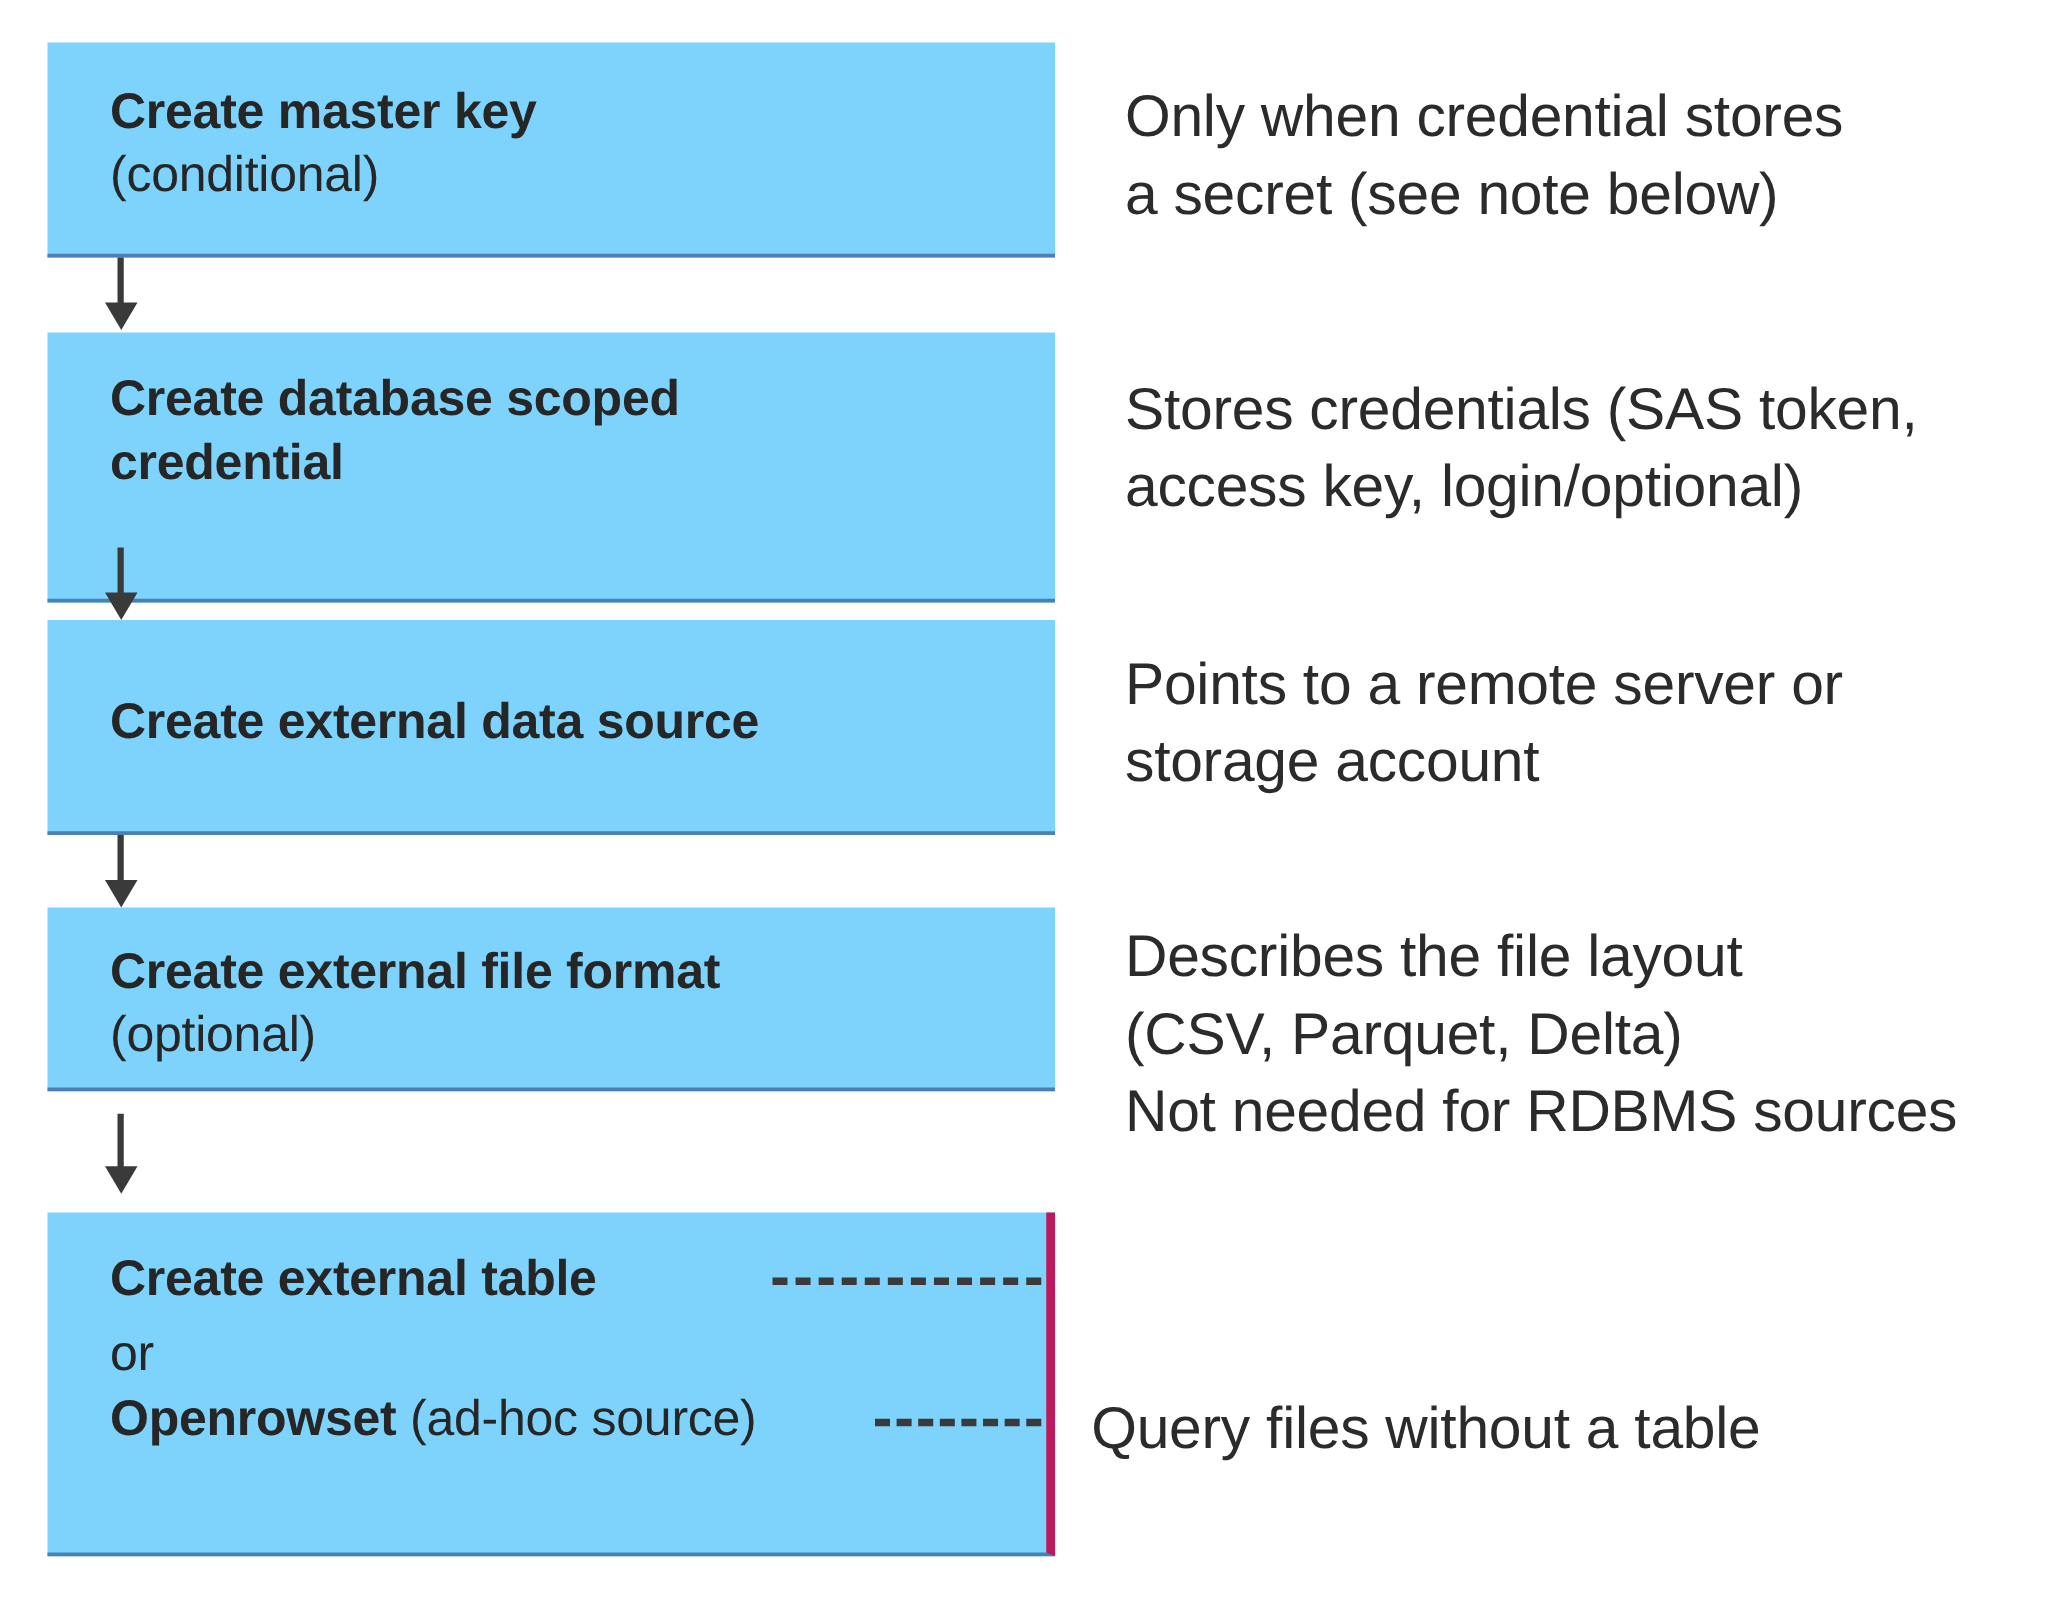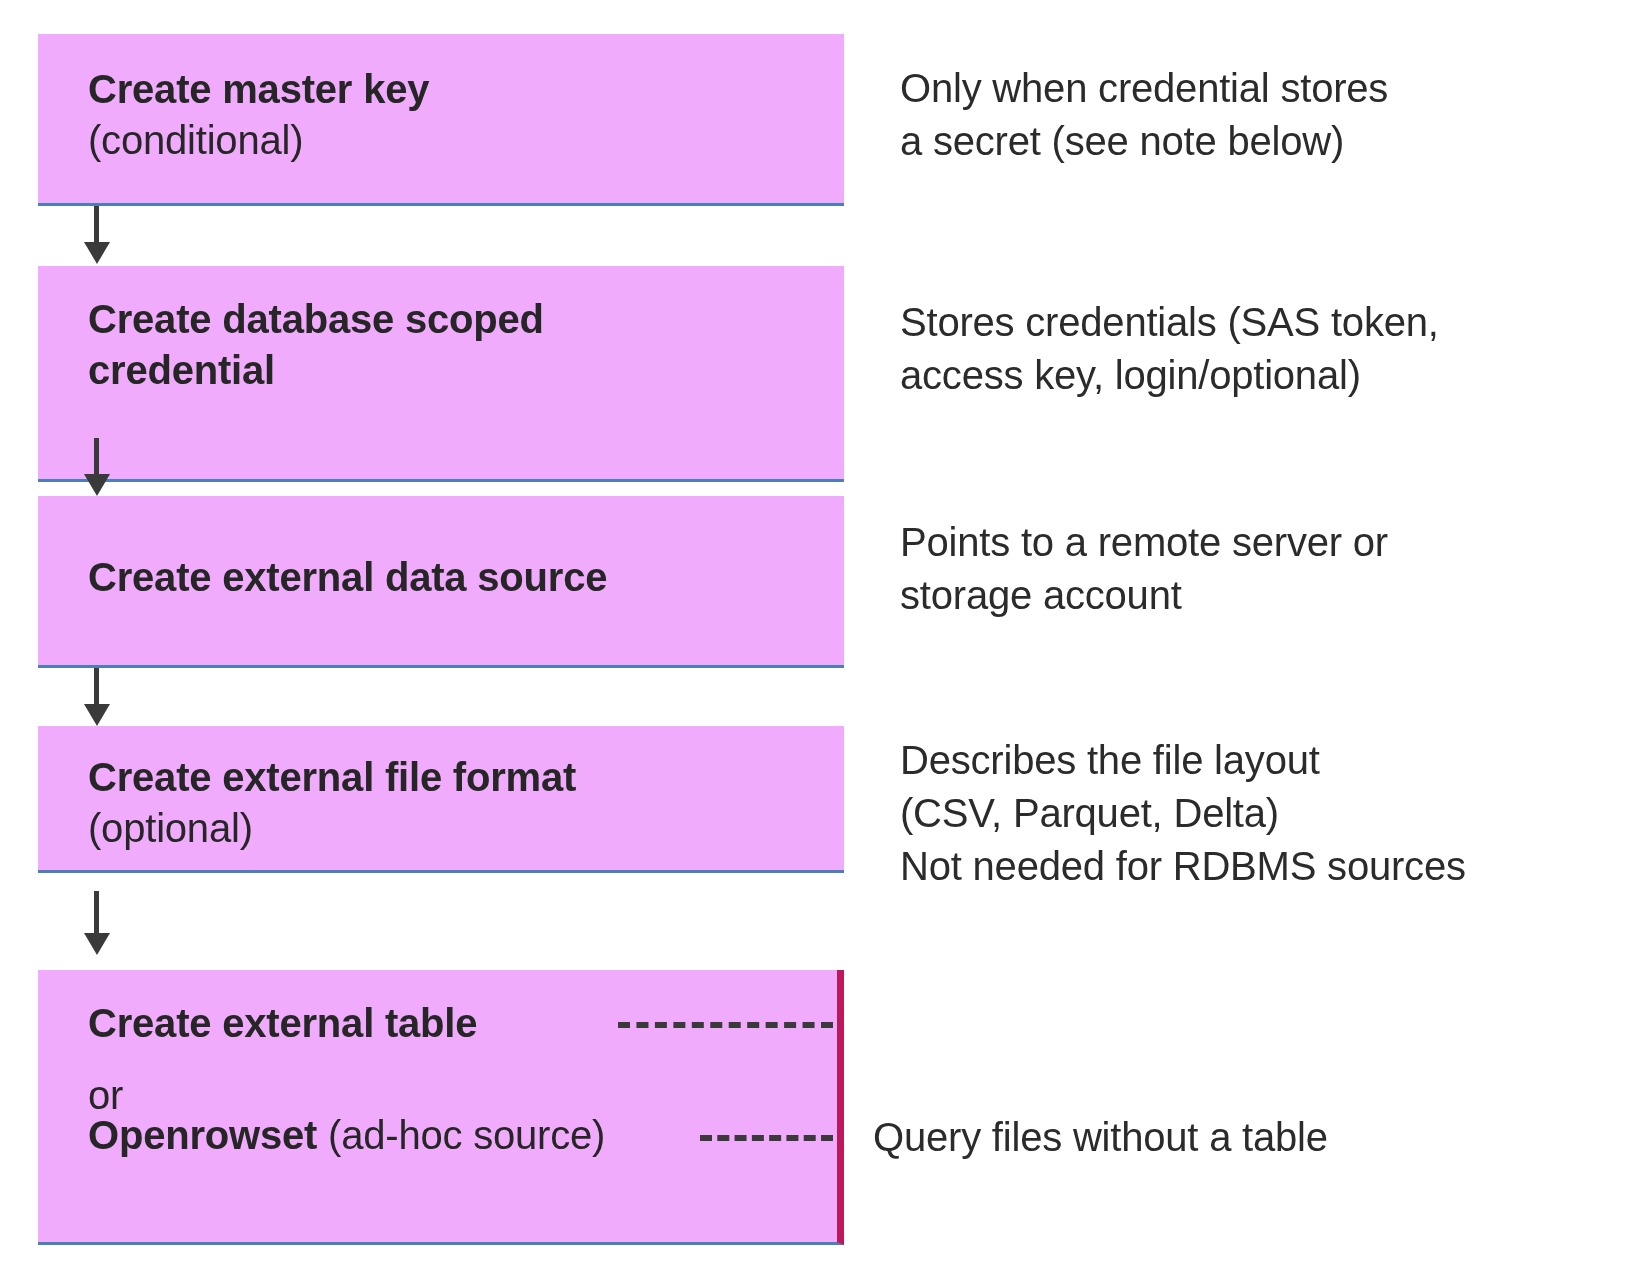--- a/index.html
+++ b/index.html
@@ -19,21 +19,21 @@
     height: 1284px;
     overflow: hidden;
     background: #ffffff;
   }
 
   
   .step-box {
     position: absolute;
     left: 38px;
     width: 806px;
-    background: #f0abfc;
+    background: #7dd3fc;
     box-sizing: border-box;
     border-bottom: 3px solid #4a80b5;
   }
   .step-box.with-right-border {
     border-right: 7px solid #be185d;
   }
 
   .step-text {
     position: absolute;
     left: 50px;
@@ -46,21 +46,21 @@
   .step-text .strong {
     font-weight: bold;
   }
   .step-text .normal {
     font-weight: normal;
   }
 
   
   .note {
     position: absolute;
-    font-size: 40px;
+    font-size: 47px;
     line-height: 1.32;
     font-weight: normal;
     color: #2b2b2b;
     letter-spacing: -0.2px;
     white-space: pre-line;
   }
 
   
   .connector {
     position: absolute;
@@ -144,21 +144,21 @@
     <div class="head" style="top:42px;"></div>
   </div>
   <div class="note" style="left:900px; top:734px; width:740px;">Describes the file layout
 (CSV, Parquet, Delta)
 Not needed for RDBMS sources</div>
 
   <div class="step-box with-right-border" style="top:970px; height:275px;">
     <div class="step-text" style="top:28px;">
       <span class="strong">Create external table</span>
     </div>
-    <div class="step-text" style="top:88px;margin-top:12px;">
+    <div class="step-text" style="top:88px;">
       <span class="normal">or</span>
     </div>
     <div class="step-text" style="top:140px;">
       <span class="strong">Openrowset</span><span class="normal"> (ad-hoc source)</span>
     </div>
   </div>
 
   <div class="dash-line" style="left:618px; top:1022px; width:215px;"></div>
   <div class="dash-line" style="left:700px; top:1135px; width:133px;"></div>
 

